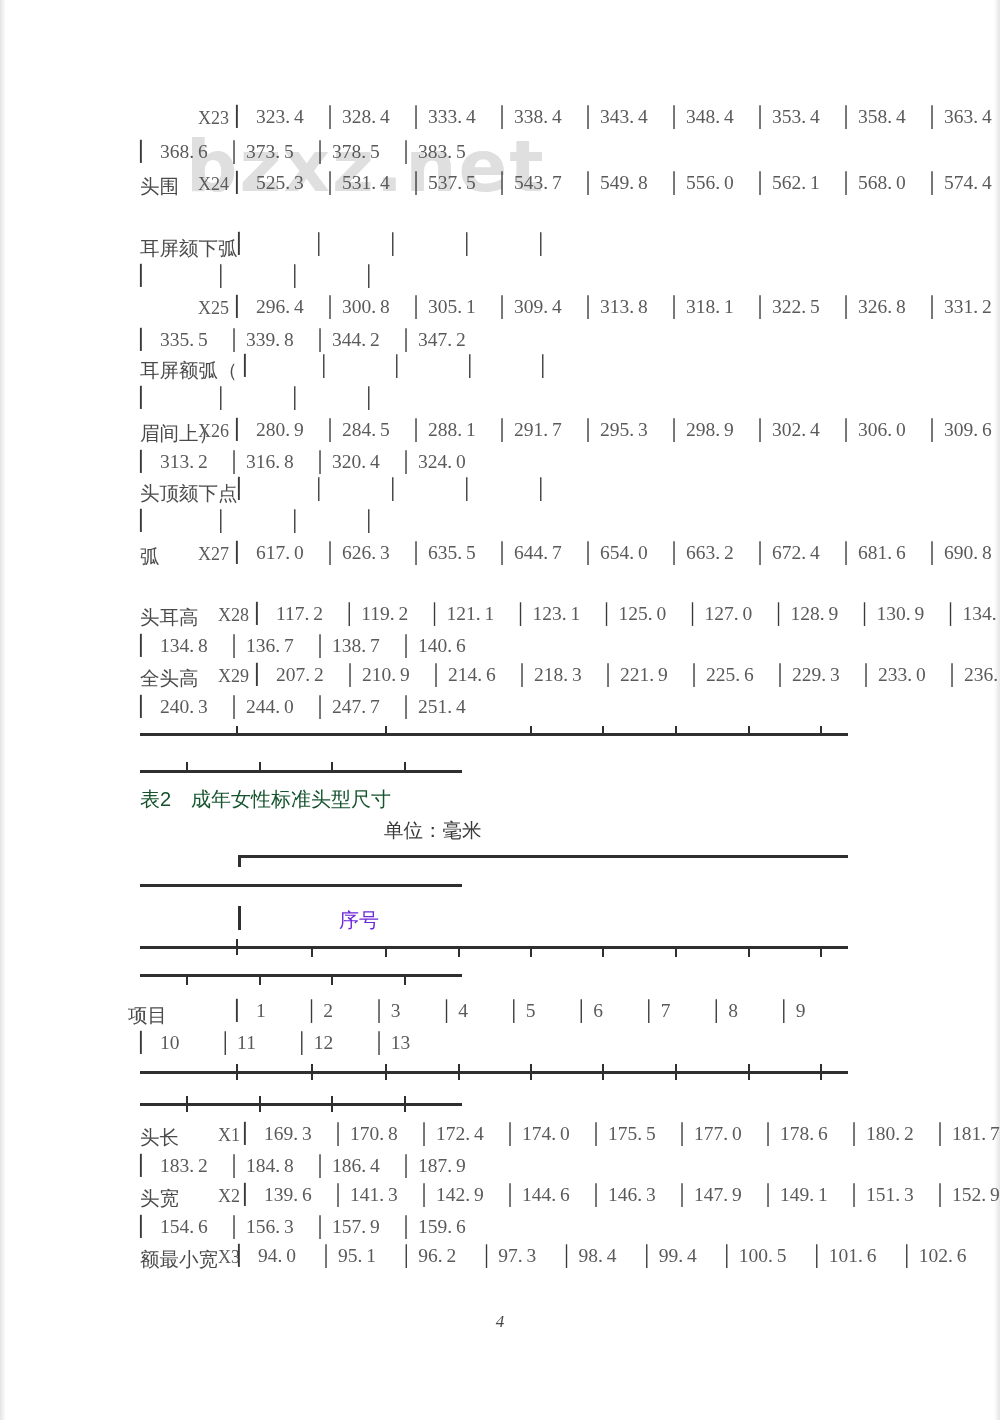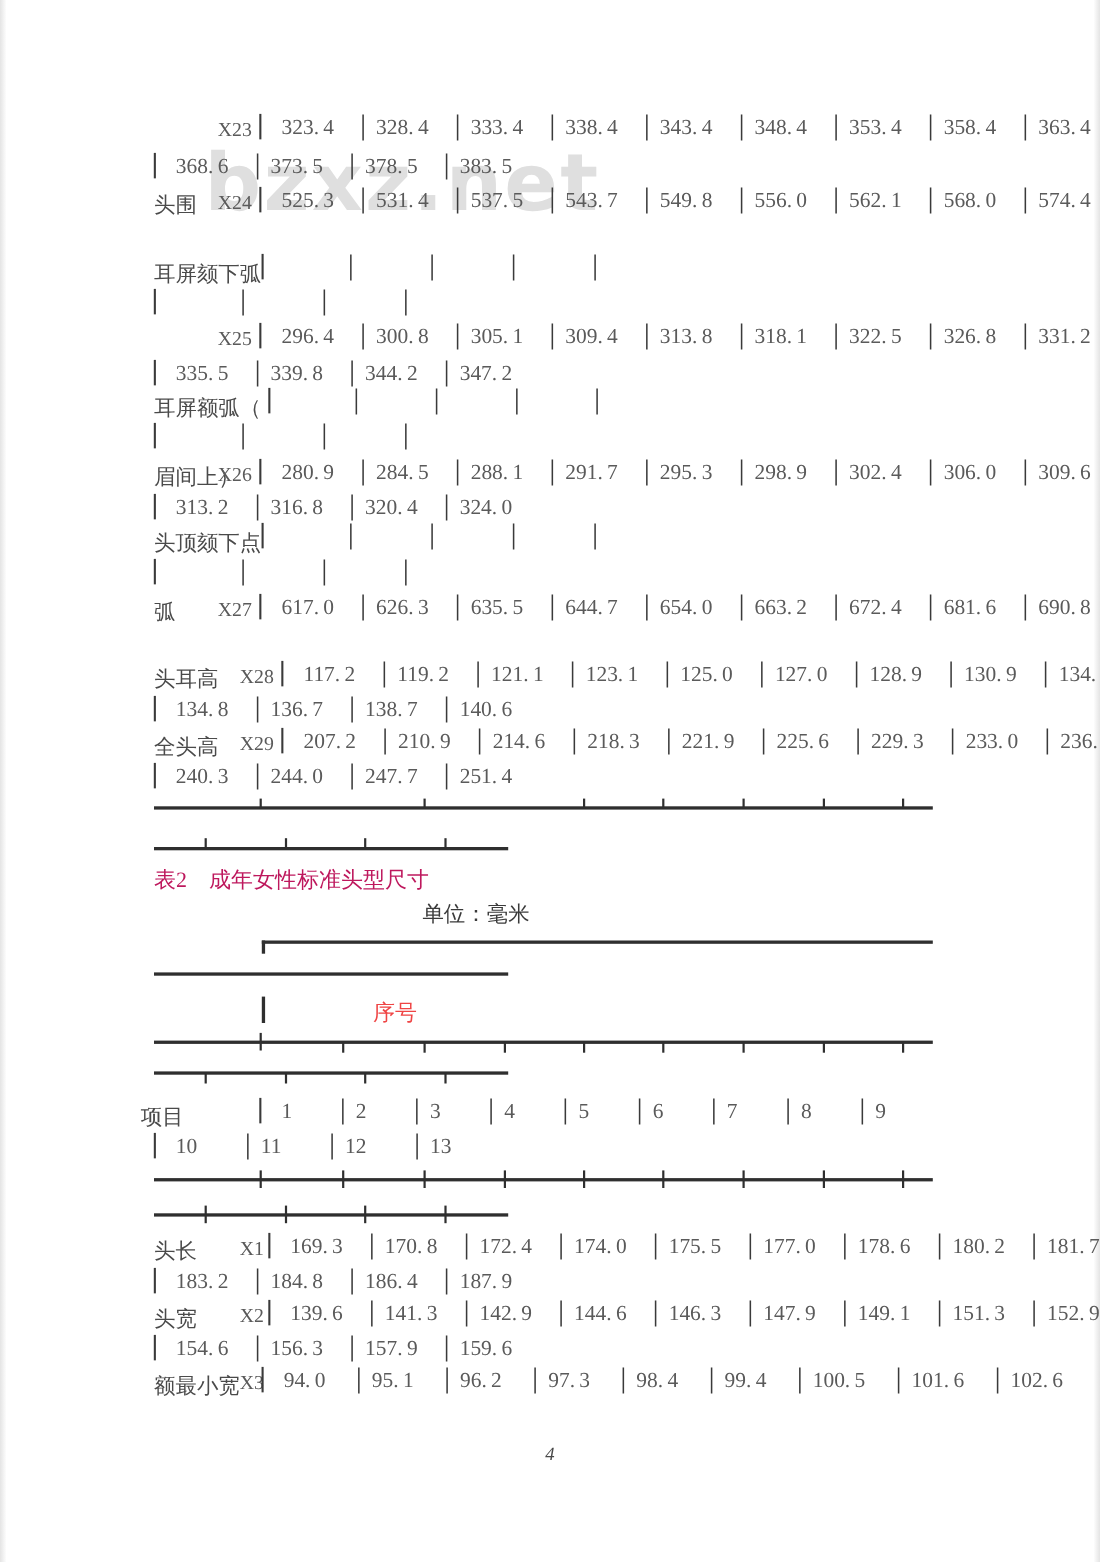--- a/index.html
+++ b/index.html
@@ -100,36 +100,36 @@
   .vbar {
     position: absolute;
     width: 3px;
     background: #2f2f2f;
   }
 
   
   .caption {
     position: absolute;
     font-size: 20px;
-    color: #be185d;
-    white-space: pre;
-    font-family: Liberation Serif, serif;
+    color: #14532d;
+    white-space: pre;
+    font-family: Liberation Sans, sans-serif;
   }
   .unit {
     position: absolute;
     font-size: 19.5px;
     color: #3a3a3a;
     white-space: pre;
   }
 
   
   .hdr-word {
     position: absolute;
     font-size: 20px;
-    color: #ef4444;
+    color: #6d28d9;
     white-space: pre;
   }
 
   
   .pageno {
     position: absolute;
     left: 0;
     width: 1000px;
     text-align: center;
     font-size: 17px;

